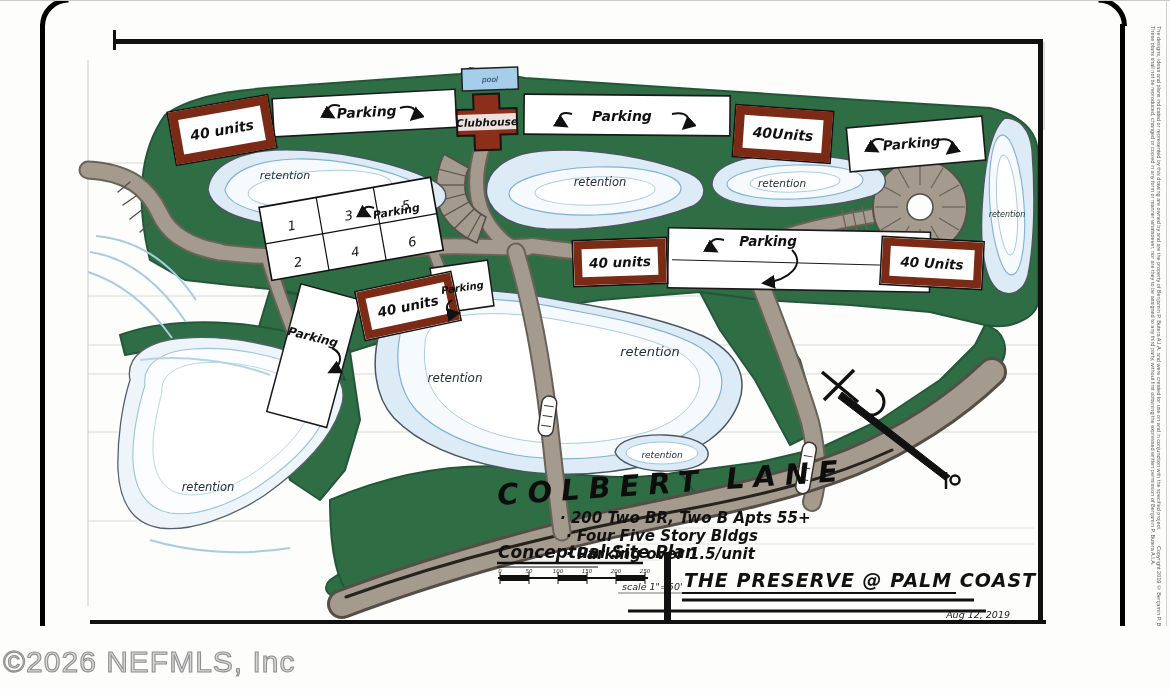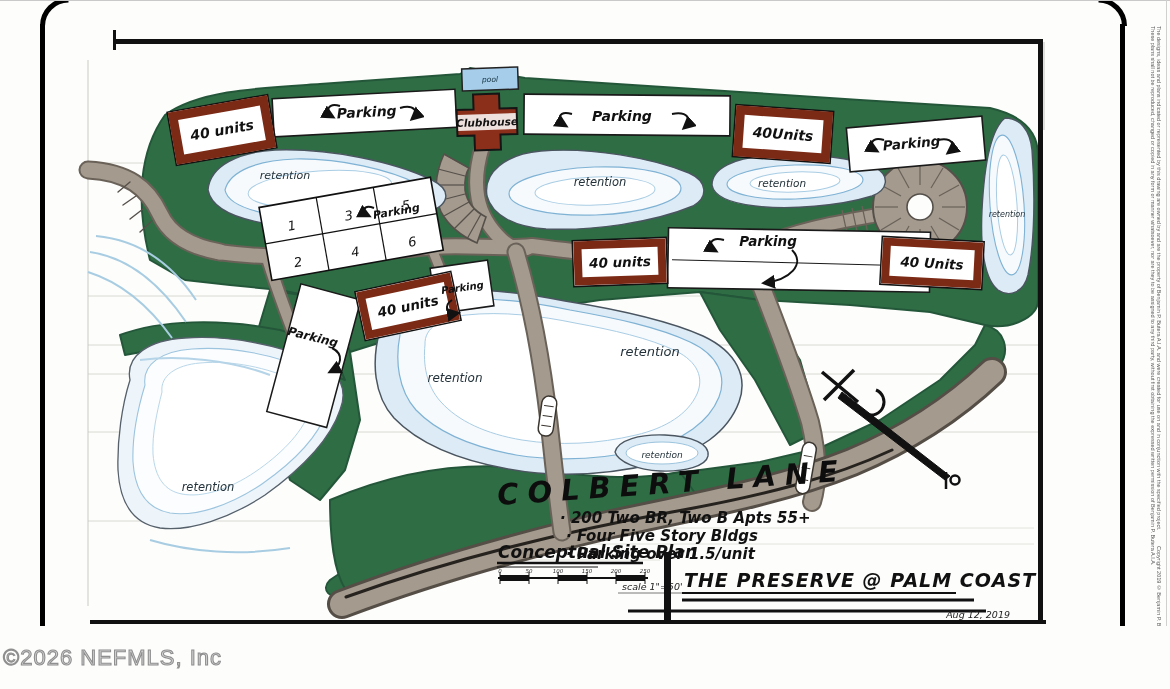--- a/index.html
+++ b/index.html
@@ -1,20 +1,20 @@
 <!DOCTYPE html>
 <html><head>
 <meta charset="utf-8">
 <style>
   html,body{margin:0;padding:0;background:#e8e8e6;}
   #page{position:relative;width:1170px;height:689px;background:#fdfdfc;overflow:hidden;
         font-family:"DejaVu Sans",sans-serif;}
   .hand{font-family:"DejaVu Sans",sans-serif;font-style:italic;}
   #watermark{position:absolute;left:3px;top:645px;font-family:"Liberation Sans",sans-serif;
-      font-size:22px;letter-spacing:1px;color:#d8d8d8;-webkit-text-stroke:1.1px #8f8f8f;z-index:30;}
+      font-size:30px;letter-spacing:1px;color:#d8d8d8;-webkit-text-stroke:1.1px #8f8f8f;z-index:30;}
   #sidetext{position:absolute;left:1136px;top:26px;width:26px;height:640px;writing-mode:vertical-rl;
       font-family:"Liberation Sans",sans-serif;font-size:5.5px;line-height:6.5px;color:#5a5a5a;z-index:5;}
   #sidetext .blk{margin-bottom:14px;}
   #footer{position:absolute;left:0;top:626px;width:1170px;height:63px;background:#fdfdfc;z-index:20;}
   .edge-top{position:absolute;left:0;top:0;width:1170px;height:1px;background:#c9c9c9;}
   .edge-right{position:absolute;left:1166px;top:0;width:1px;height:689px;background:#d0d0cf;}
   .edge-bottom{position:absolute;left:0;top:687px;width:1170px;height:2px;background:#b5b5b3;}
 </style>
 </head>
 <body>

